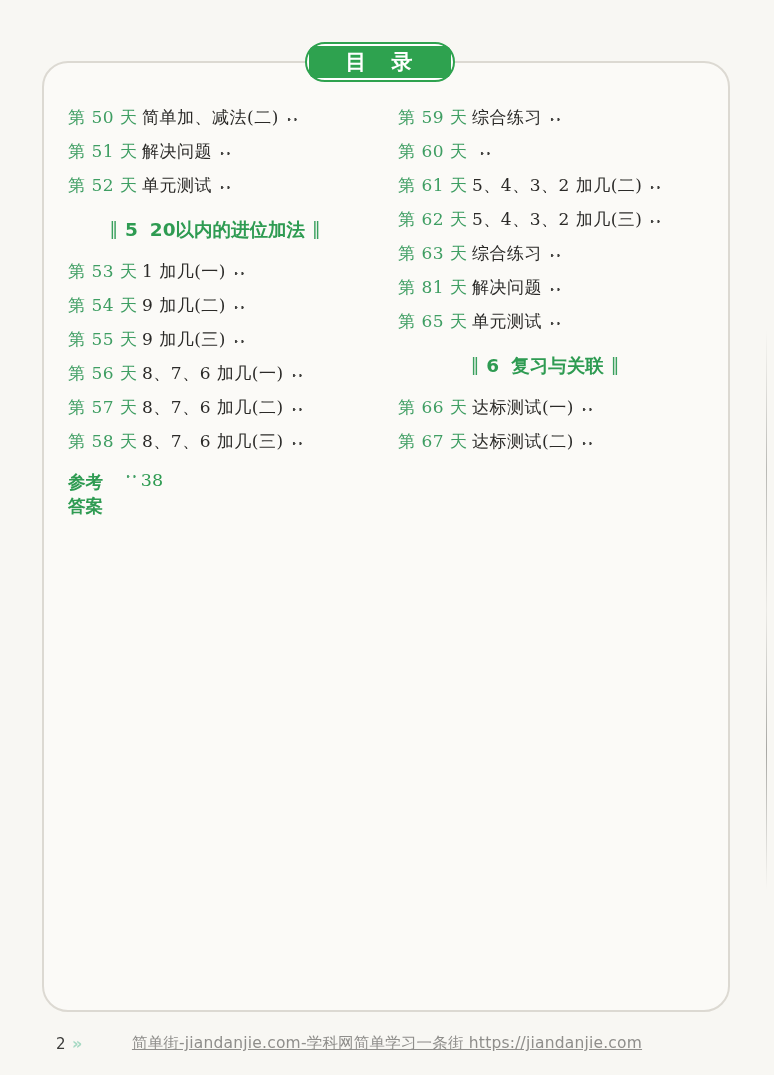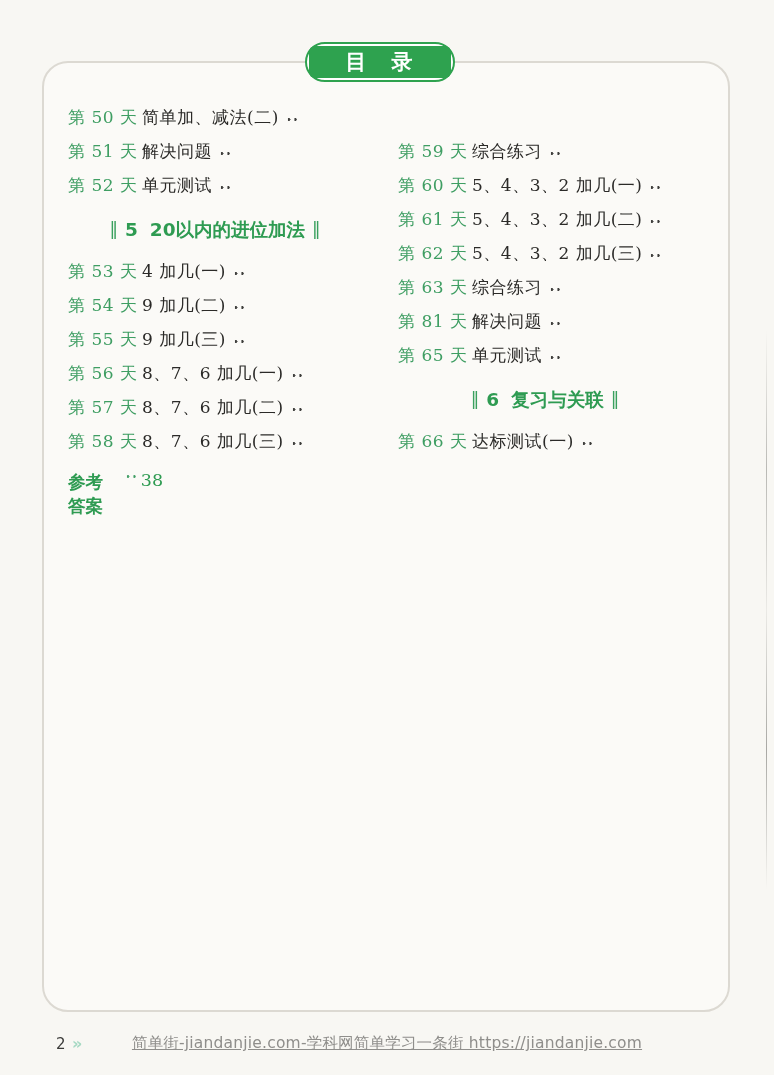--- a/index.html
+++ b/index.html
@@ -207,21 +207,21 @@
 
   <div class="section-row">
     <span class="bar">‖</span>
     <span class="num">5</span>
     <span class="stitle">20以内的进位加法</span>
     <span class="bar">‖</span>
   </div>
 
   <div class="toc-row">
     <span class="day">第 53 天</span>
-    <span class="title">4 加几(一)</span>
+    <span class="title">1 加几(一)</span>
     <span class="dots"></span>
     <span class="page">29</span>
   </div>
 
   <div class="toc-row">
     <span class="day">第 54 天</span>
     <span class="title">9 加几(二)</span>
     <span class="dots"></span>
     <span class="page">29</span>
   </div>
@@ -257,21 +257,20 @@
     <div class="col">
   <div class="toc-row">
     <span class="day">第 59 天</span>
     <span class="title">综合练习</span>
     <span class="dots"></span>
     <span class="page">32</span>
   </div>
 
   <div class="toc-row">
     <span class="day">第 60 天</span>
-    <span class="title">5、4、3、2 加几(一)</span>
     <span class="dots"></span>
     <span class="page">32</span>
   </div>
 
   <div class="toc-row">
     <span class="day">第 61 天</span>
     <span class="title">5、4、3、2 加几(二)</span>
     <span class="dots"></span>
     <span class="page">33</span>
   </div>
@@ -311,20 +310,26 @@
     <span class="bar">‖</span>
   </div>
 
   <div class="toc-row">
     <span class="day">第 66 天</span>
     <span class="title">达标测试(一)</span>
     <span class="dots"></span>
     <span class="page">36</span>
   </div>
 
+  <div class="toc-row">
+    <span class="day">第 67 天</span>
+    <span class="title">达标测试(二)</span>
+    <span class="dots"></span>
+    <span class="page">37</span>
+  </div>
 </div>
   </div>
 
   <div class="answers-row">
     <span class="title">参考答案</span>
     <span class="dots"></span>
     <span class="page">38</span>
   </div>
 
   <div class="footer">

